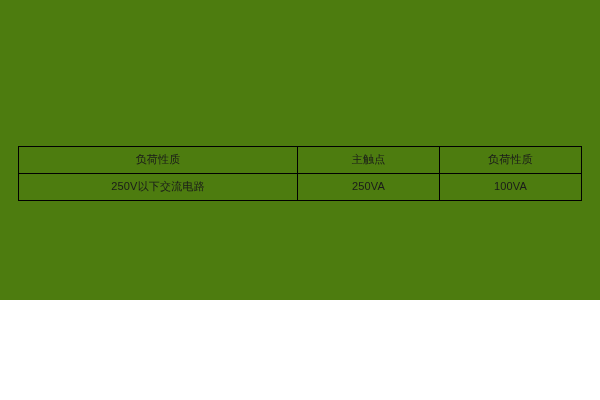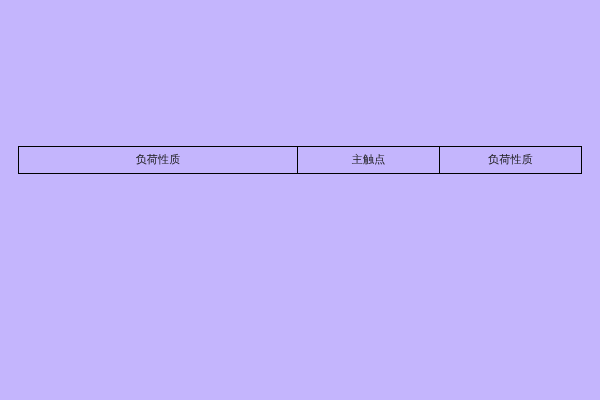--- a/index.html
+++ b/index.html
@@ -9,22 +9,22 @@
   body {
     width: 600px;
     height: 400px;
     background: #ffffff;
     font-family: "Liberation Sans", sans-serif;
     overflow: hidden;
   }
   .page {
     position: relative;
     width: 600px;
-    height: 400px;
-    background: #c4b5fd;
+    height: 300px;
+    background: #4d7c0f;
   }
   .table-wrap {
     position: absolute;
     left: 18px;
     top: 146px;
     width: 564px;
   }
   table.spec-table {
     border-collapse: collapse;
     width: 100%;
@@ -53,16 +53,21 @@
 
 <div class="page">
   <div class="table-wrap">
     <table class="spec-table">
       <tbody>
         <tr>
           <td class="col-a">负荷性质</td>
           <td class="col-b">主触点</td>
           <td class="col-c">负荷性质</td>
         </tr>
+        <tr>
+          <td class="col-a">250V以下交流电路</td>
+          <td class="col-b">250VA</td>
+          <td class="col-c">100VA</td>
+        </tr>
       </tbody>
     </table>
   </div>
 </div>
 
 </body></html>

